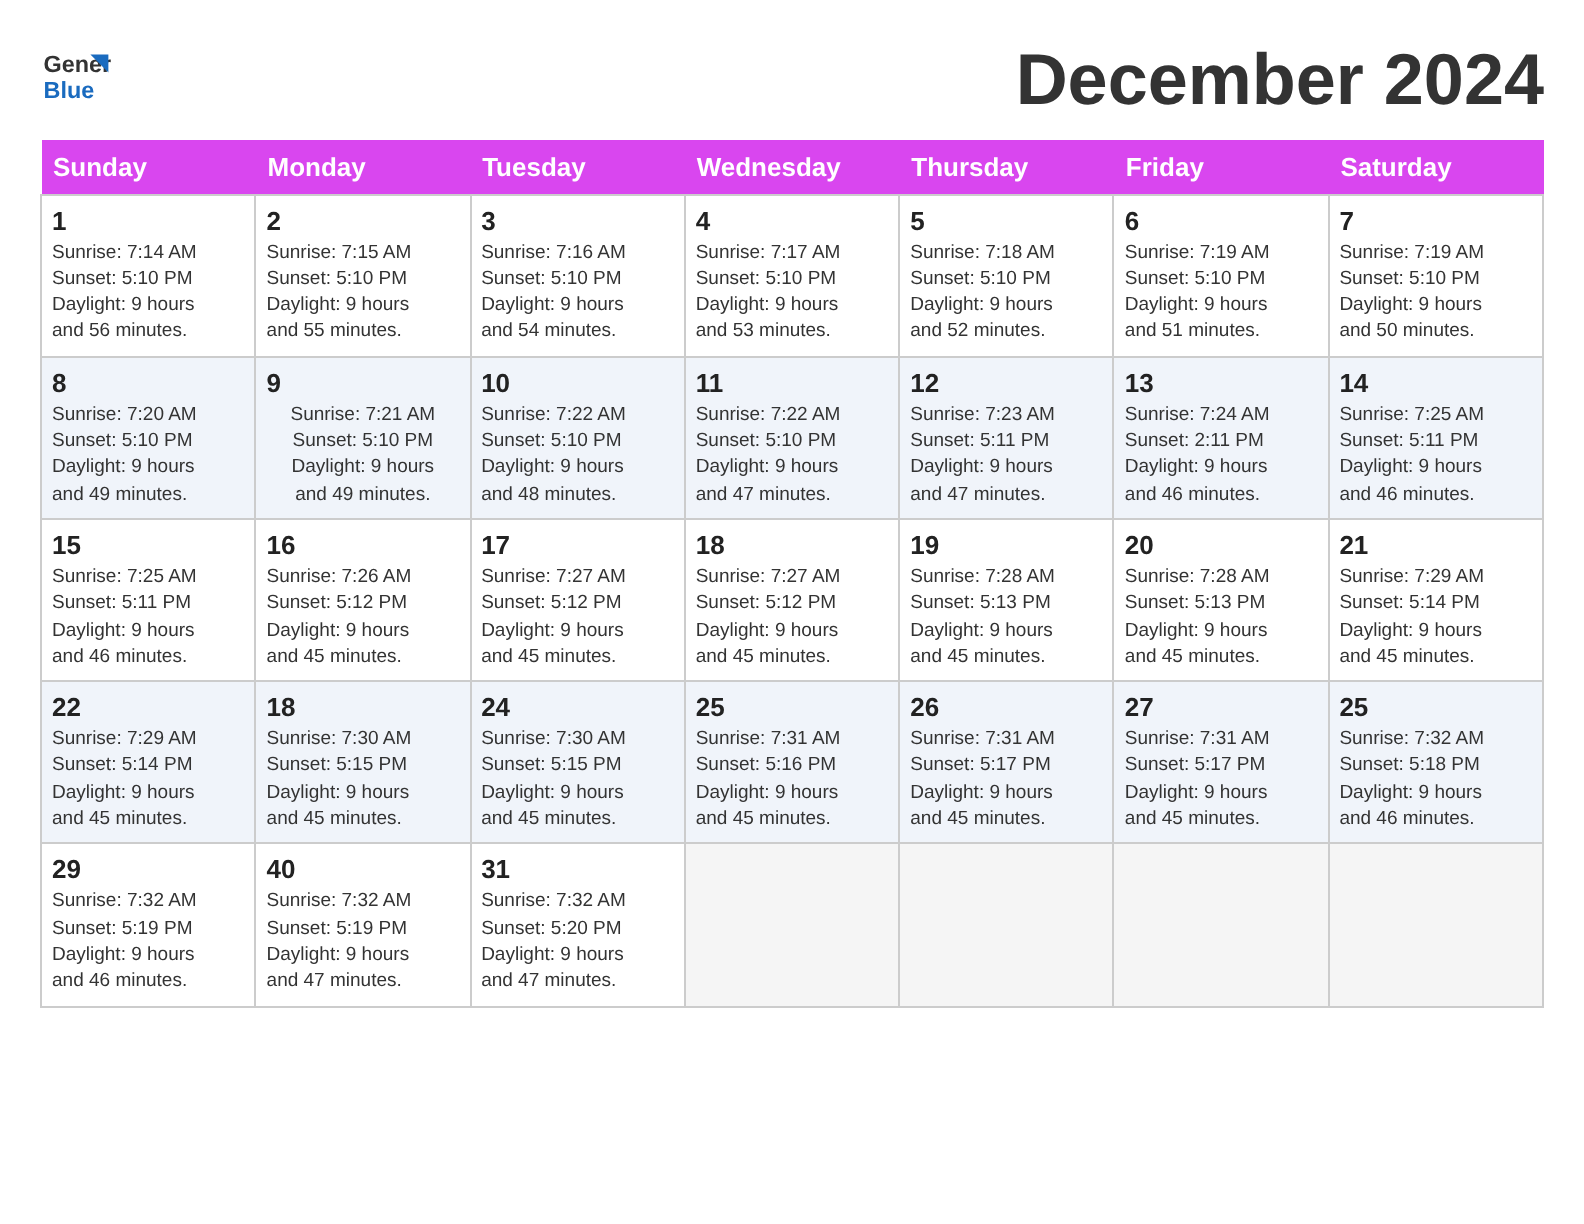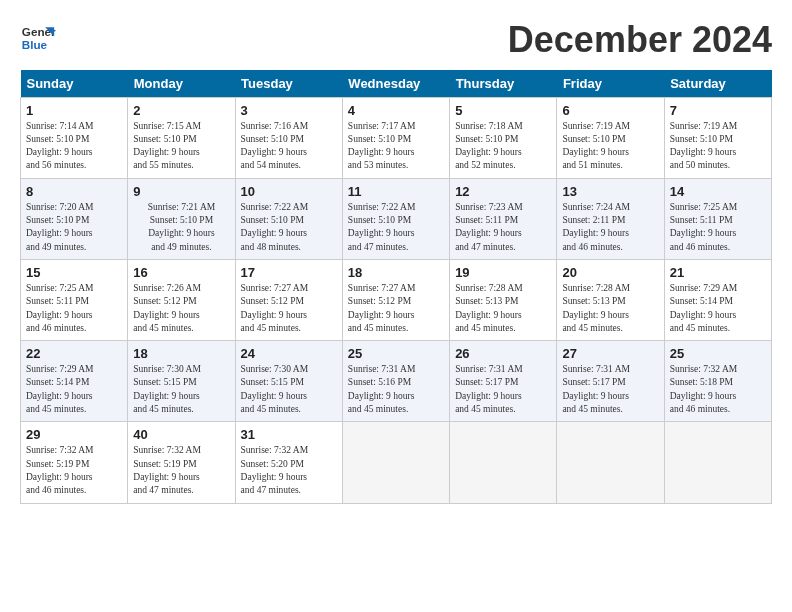--- a/index.html
+++ b/index.html
@@ -36,21 +36,21 @@
     .location-title {
       font-size: 16px;
       color: #555;
     }
     table {
       width: 100%;
       border-collapse: collapse;
       table-layout: fixed;
     }
     th {
-      background-color: #0369a1;
+      background-color: #d946ef;
       color: #fff;
       text-align: left;
       padding: 6px 6px;
       font-size: 13px;
       font-weight: bold;
     }
     td {
       border: 1px solid #ccc;
       vertical-align: top;
       padding: 5px 5px;
@@ -66,21 +66,20 @@
       font-size: 13px;
       font-weight: bold;
       color: #222;
       display: block;
       margin-bottom: 2px;
     }
     .day-info {
       font-size: 9.5px;
       color: #333;
       line-height: 1.4;
-      font-family: Liberation Serif, serif;
     }
     tr:nth-child(odd) td:not(.empty) {
       background: #fff;
     }
     tr:nth-child(even) td:not(.empty) {
       background: #f0f4fa;
     }
   </style>
 </head>
 <body>

